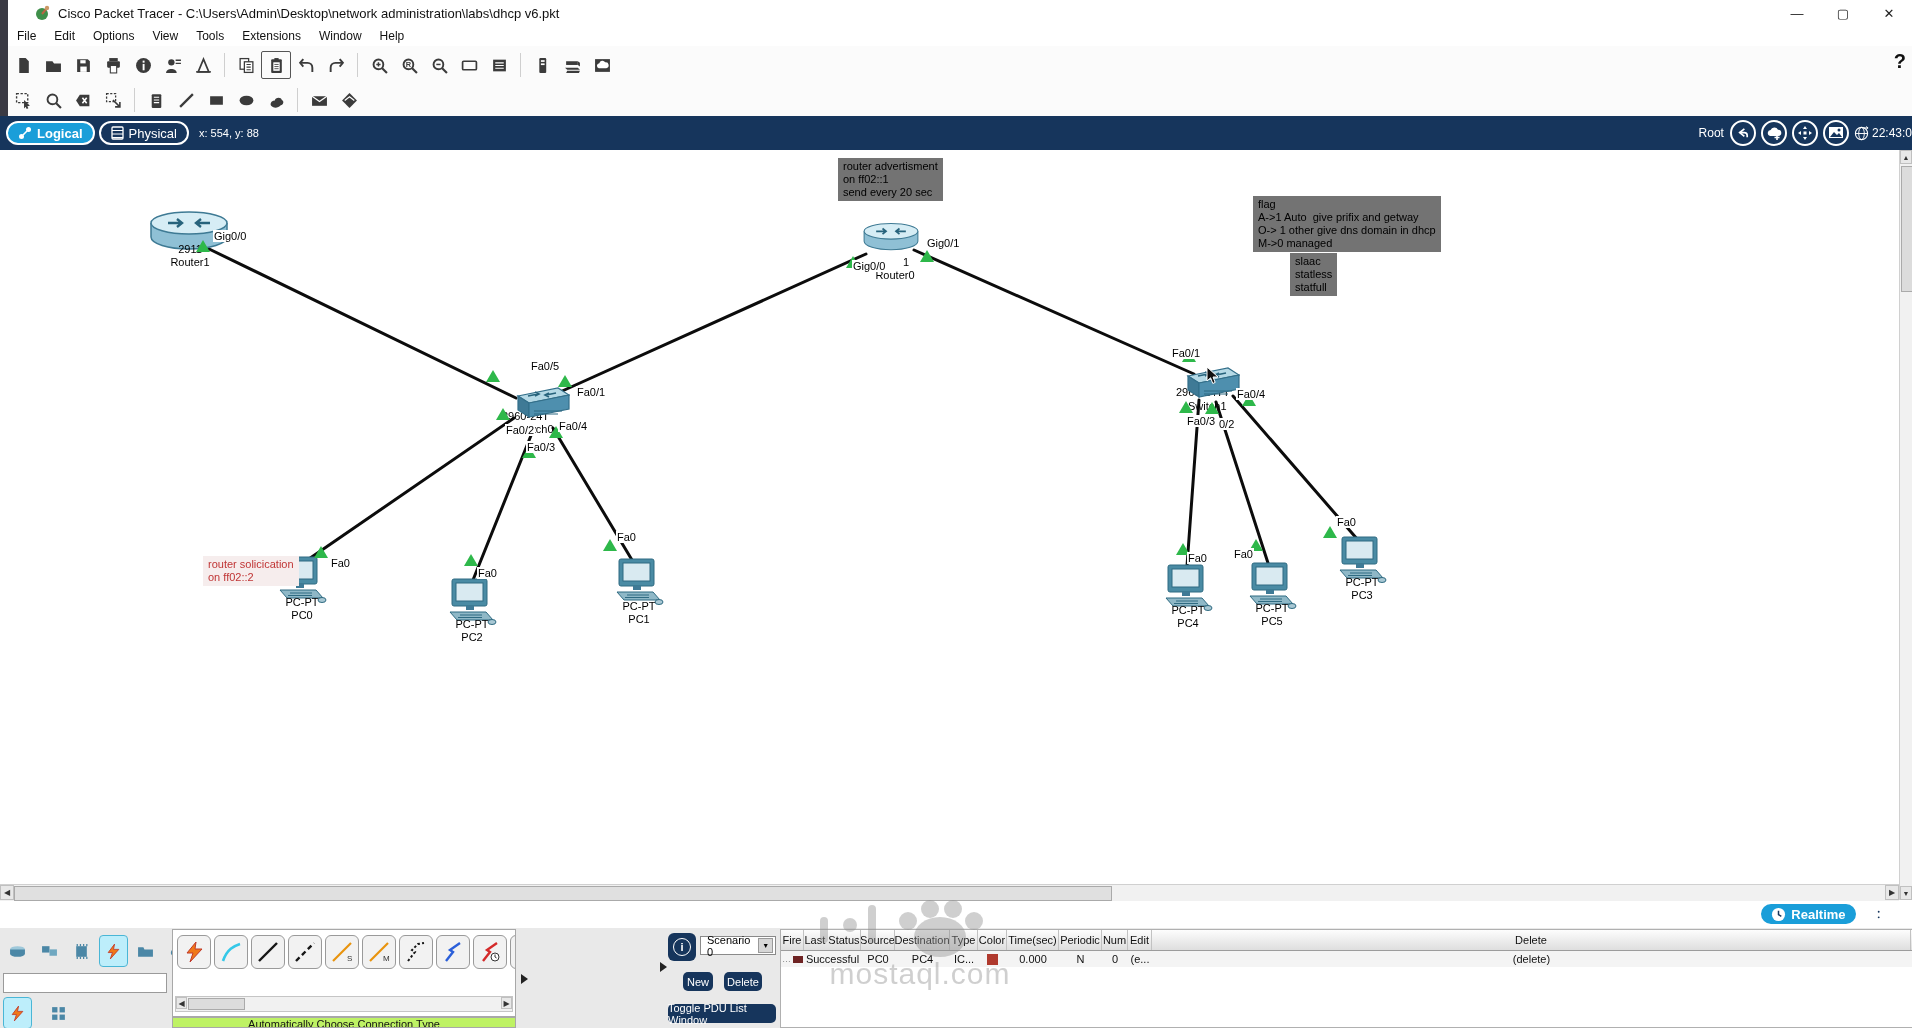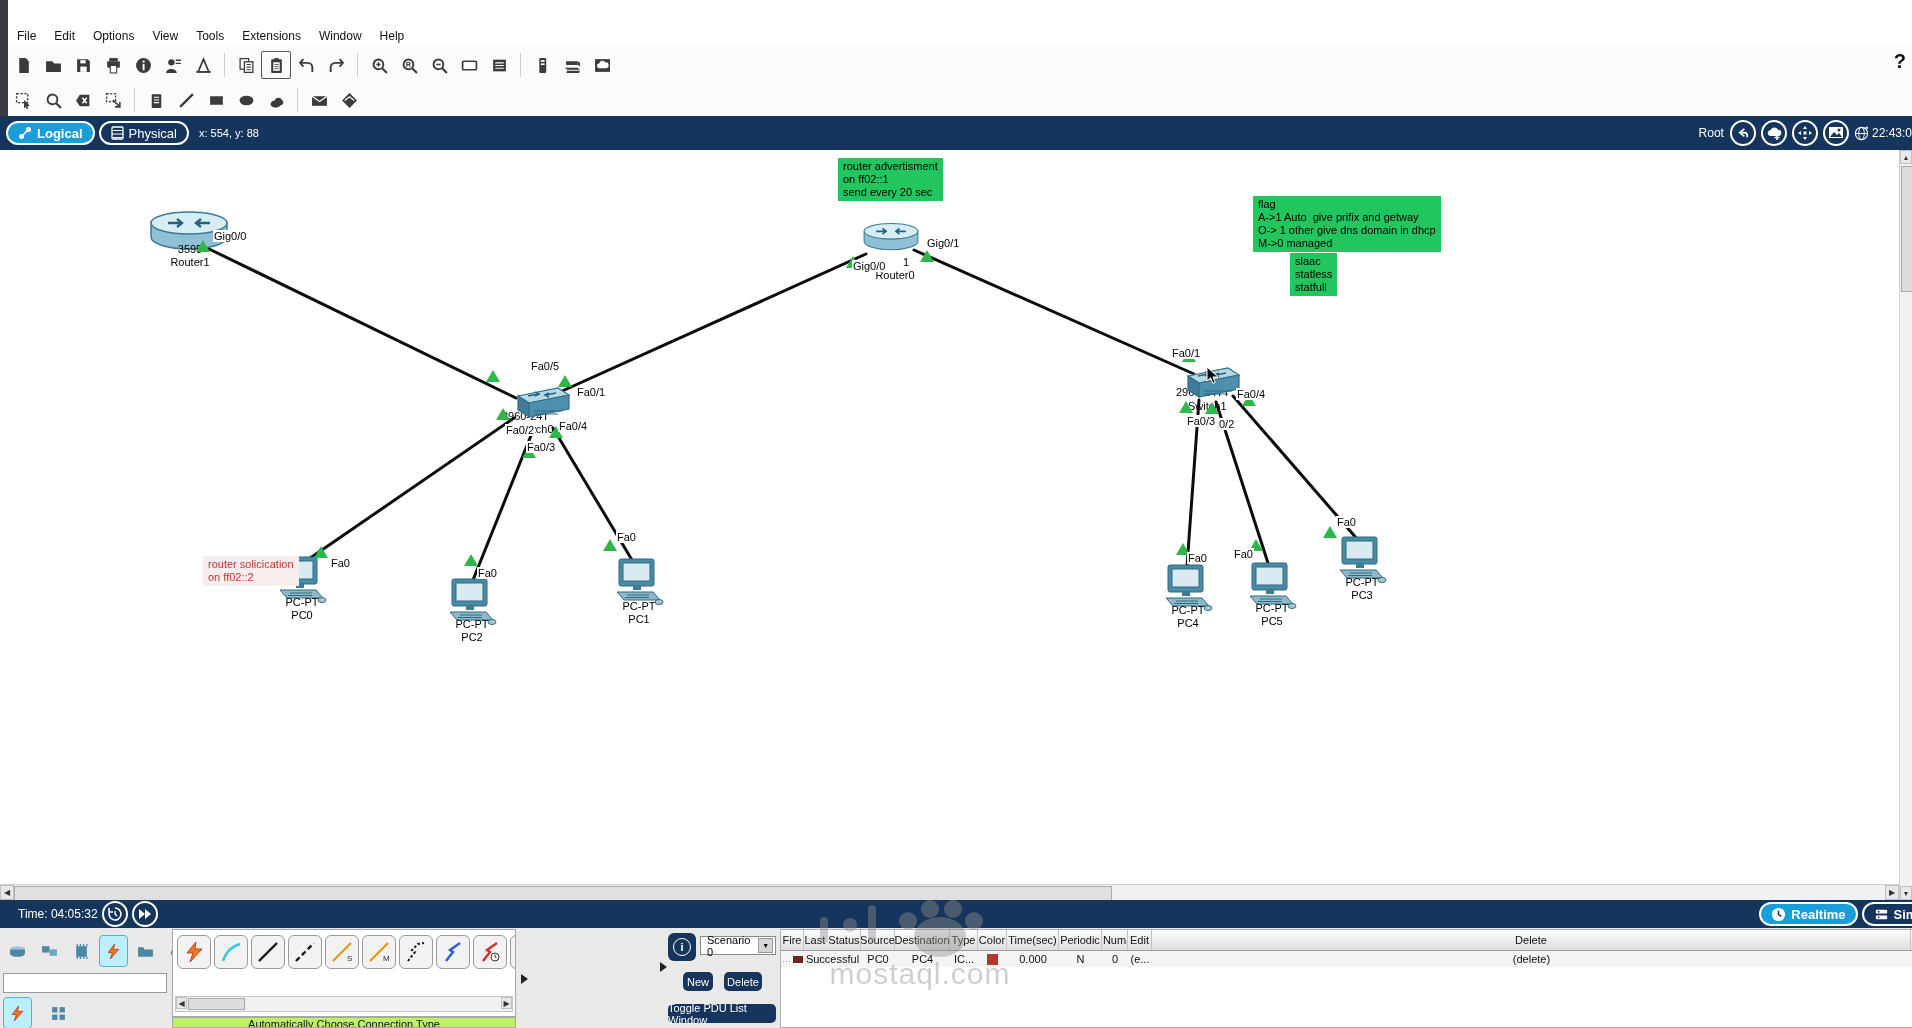--- a/index.html
+++ b/index.html
@@ -31,21 +31,21 @@
   .cbtncirc{width:26px;height:26px;border:2px solid #fff;border-radius:50%;display:flex;align-items:center;justify-content:center;margin-right:5px;box-sizing:border-box}
   #wsclock{font-size:12px;display:flex;align-items:center;gap:3px;white-space:nowrap}
   
   #canvas{left:0;top:150px;width:1899px;height:734px;background:#fff;overflow:hidden}
   #linksvg{position:absolute;left:0;top:0;z-index:1}
   .freetext{position:absolute;font-size:11px;color:#000;white-space:pre;z-index:2}
   .device{position:absolute;z-index:3}
   .devlabel{position:absolute;z-index:3;font-size:11px;line-height:13px;color:#000;text-align:center;transform:translateX(-50%);white-space:nowrap}
   .tri{position:absolute;width:0;height:0;border-left:7px solid transparent;border-right:7px solid transparent;border-bottom:12px solid #2eb84a;z-index:4}
   .portlabel{position:absolute;font-size:11px;color:#000;background:#fff;padding:0 1px;z-index:5;white-space:nowrap}
-  .note{position:absolute;font-size:11px;line-height:13px;padding:2px 5px;background:#22c55e;z-index:6;white-space:pre}
+  .note{position:absolute;font-size:11px;line-height:13px;padding:2px 5px;background:#737373;z-index:6;white-space:pre}
   .note.red{color:#c03535;background:#f6eded}
   #cursor{position:absolute;z-index:7}
   
   #hscroll{left:0;top:884px;width:1899px;height:16px;background:#f1f1f1;border-top:1px solid #d0d0d0}
   #hthumb{position:absolute;left:14px;top:1px;width:1096px;height:13px;background:#e0e0e0;border:1px solid #aaa}
   .sbarrow{position:absolute;top:0;width:14px;height:15px;font-size:8px;color:#333;display:flex;align-items:center;justify-content:center;background:#e8e8e8;border:1px solid #c0c0c0;box-sizing:border-box}
   #vscroll{left:1899px;top:150px;width:13px;height:750px;background:#f1f1f1;border-left:1px solid #d0d0d0}
   .vbarrow{position:absolute;left:0;width:12px;height:14px;font-size:7px;color:#333;display:flex;align-items:center;justify-content:center;background:#e8e8e8;border:1px solid #c0c0c0;box-sizing:border-box}
   #vthumb{position:absolute;left:1px;top:16px;width:10px;height:124px;background:#dcdcdc;border:1px solid #aaa}
   
@@ -112,20 +112,35 @@
       <path d="M14 37h22M12 39.5h24" stroke="#2f6b82" stroke-width="1"></path>
       <ellipse cx="46" cy="44" rx="4" ry="2.5" fill="#a9c8d4" stroke="#2f6b82"></ellipse>
     </symbol>
   </defs>
 </svg>
 
 <div id="app">
 
   <div class="abs" id="edgestrip"></div>
 
+  <div class="abs" id="titlebar">
+    <span style="margin-left:26px;display:flex">
+      <svg width="16" height="16" viewBox="0 0 16 16">
+          <circle cx="8" cy="9" r="6" fill="#3f8f4a"></circle>
+          <path d="M8 9 13 3" stroke="#b64" stroke-width="2"></path>
+          <circle cx="13" cy="3" r="2.2" fill="#c96"></circle>
+        </svg>
+    </span>
+    <span id="apptitle">Cisco Packet Tracer - C:\Users\Admin\Desktop\network administration\labs\dhcp v6.pkt</span>
+    <div id="winbtns">
+      <span class="winbtn">—</span>
+      <span class="winbtn">▢</span>
+      <span class="winbtn">✕</span>
+    </div>
+  </div>
 
   <div class="abs" id="menubar">
       <span class="menuitem">File</span>
       <span class="menuitem">Edit</span>
       <span class="menuitem">Options</span>
       <span class="menuitem">View</span>
       <span class="menuitem">Tools</span>
       <span class="menuitem">Extensions</span>
       <span class="menuitem">Window</span>
       <span class="menuitem">Help</span>
@@ -402,21 +417,21 @@
       </svg>
   <div class="freetext" style="left: 502px; top: 260px;">2960-24T</div>
       <div class="freetext" style="left: 515px; top: 273px;">Switch0</div>
       <div class="freetext" style="left: 1176px; top: 236px;">2960-24TT</div>
       <div class="freetext" style="left: 1188px; top: 250px;">Switch1</div>
       <div class="freetext" style="left: 903px; top: 106px;">1</div>
       <div class="device" style="left: 148px; top: 60px; width: 82px; height: 42px;"><svg width="82" height="42">
           <use href="#sym-router"></use>
         </svg></div>
       <div class="devlabel" style="left: 190px; top: 93px;">
-        <div>3595</div>
+        <div>2911</div>
         <div>Router1</div>
       </div>
       <div class="device" style="left: 862px; top: 70px; width: 58px; height: 34px;"><svg width="58" height="34">
           <use href="#sym-router"></use>
         </svg></div>
       <div class="devlabel" style="left: 895px; top: 119px;">
         <div>Router0</div>
       </div>
       <div class="device" style="left: 512px; top: 234px; width: 58px; height: 40px;"><svg width="58" height="40">
           <use href="#sym-switch"></use>
@@ -515,35 +530,20 @@
     <span class="sbarrow" style="left:0">◀</span>
     <div id="hthumb"></div>
     <span class="sbarrow" style="right:0">▶</span>
   </div>
   <div class="abs" id="vscroll">
     <span class="vbarrow" style="top:0">▲</span>
     <div id="vthumb"></div>
     <span class="vbarrow" style="bottom:0">▼</span>
   </div>
 
-  <div class="abs" id="timebar">
-    <span id="timelabel">Time: 04:05:32</span>
-    <span class="timecirc">
-        <svg width="16" height="16" viewBox="0 0 16 16">
-          <path d="M8 2a6 6 0 1 1-5.6 3.8" fill="none" stroke="#fff" stroke-width="1.6"></path>
-          <path d="M2 2v4h4" fill="none" stroke="#fff" stroke-width="1.6"></path>
-          <path d="M8 5v3l2 2" stroke="#fff" stroke-width="1.4" fill="none"></path>
-        </svg>
-      </span>
-    <span class="timecirc">
-        <svg width="16" height="16" viewBox="0 0 16 16">
-          <path d="M2 3l6 5-6 5zM8 3l6 5-6 5z" fill="#fff"></path>
-        </svg>
-      </span>
-  </div>
 
   <div id="modepills">
     <div class="pill active">
       <span style="display:flex">
           <svg width="15" height="15" viewBox="0 0 16 16">
             <circle cx="8" cy="8" r="7" fill="#fff"></circle>
             <path d="M8 4v4l3 2" stroke="#16355c" stroke-width="1.6" fill="none"></path>
           </svg>
         </span>
       <span>Realtime</span>

